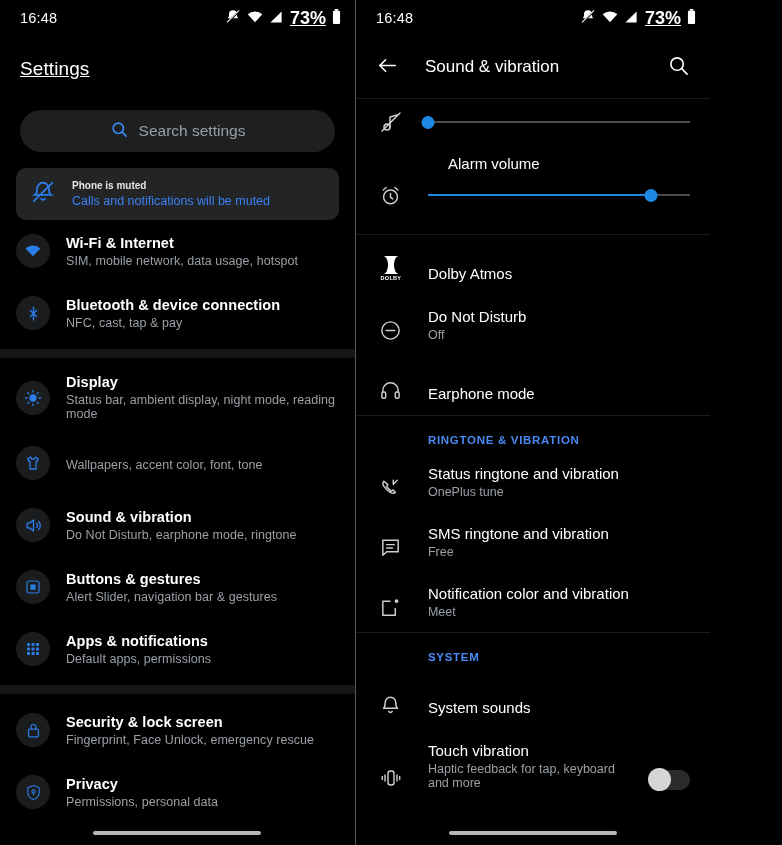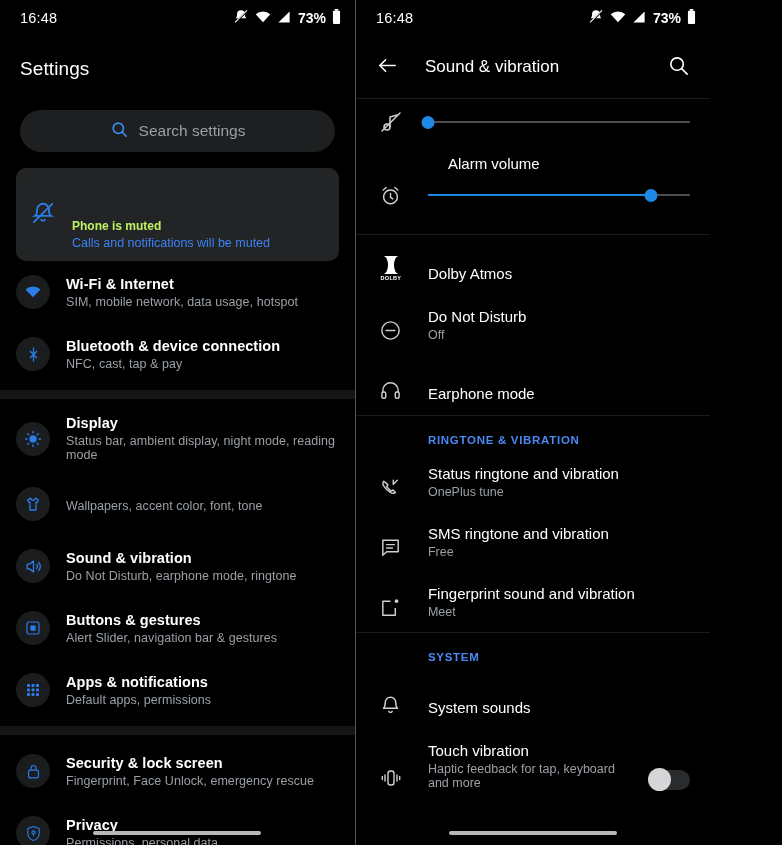--- a/index.html
+++ b/index.html
@@ -25,48 +25,49 @@
     display:flex; align-items:center;
     padding:0 14px 0 20px;
     font-size:14.5px;
     color:#fff;
   }
   .statusbar .clock { letter-spacing:.2px; }
   .statusbar .sb-icons {
     margin-left:auto;
     display:flex; align-items:center; gap:6px;
   }
-  .statusbar .batt-pct { font-size:14px; font-weight:600; margin-left:1px; }
+  .statusbar .batt-pct { font-size:18px; font-weight:600; margin-left:1px;text-decoration:underline; }
 
   
   .settings-title {
     font-size:19px; font-weight:400;
     padding:22px 0 0 20px;
     letter-spacing:.1px;
+    text-decoration:underline;
   }
   .searchbar {
     margin:30px 20px 0 20px;
     height:42px;
     background:#1e1f20;
     border-radius:21px;
     display:flex; align-items:center; justify-content:center;
     gap:10px;
   }
   .searchbar .sb-text { color:#9aa0a6; font-size:15.5px; }
 
   
   .muted-banner {
     margin:16px 16px 0 16px;
     background:#232425;
     border-radius:10px;
     display:flex; align-items:center;
     padding:11px 14px;
     gap:16px;
   }
-  .muted-banner .mb-text .t1 { font-size:12px; font-weight:700; color:#bef264;margin-top:40px; }
+  .muted-banner .mb-text .t1 { font-size:10px; font-weight:700; color:#e5e5e5; }
   .muted-banner .mb-text .t2 { font-size:12.5px; color:#3b82f6; margin-top:3px; }
 
   
   .srow {
     display:flex; align-items:center;
     padding:11px 16px;
     gap:16px;
     min-height:62px;
   }
   .icon-circle {
@@ -521,21 +522,21 @@
         </span>
       </div>
       <div class="lrow">
         <span class="l-ico">
           <svg width="23" height="23" viewBox="0 0 24 24" fill="none" stroke="#cfd0d1" stroke-width="1.5" stroke-linejoin="round">
             <path d="M17 12.5V20H4V5.5h8"></path>
             <circle cx="18.3" cy="5.4" r="1.9" fill="#cfd0d1" stroke="none"></circle>
           </svg>
         </span>
         <span class="l-text">
-          <div class="l-title">Fingerprint sound and vibration</div>
+          <div class="l-title">Notification color and vibration</div>
           <div class="l-sub">Meet</div>
         </span>
       </div>
     </div>
 
     <div class="thin-div"></div>
 
     <div>
       <div class="section-head">SYSTEM</div>
       <div class="lrow">

